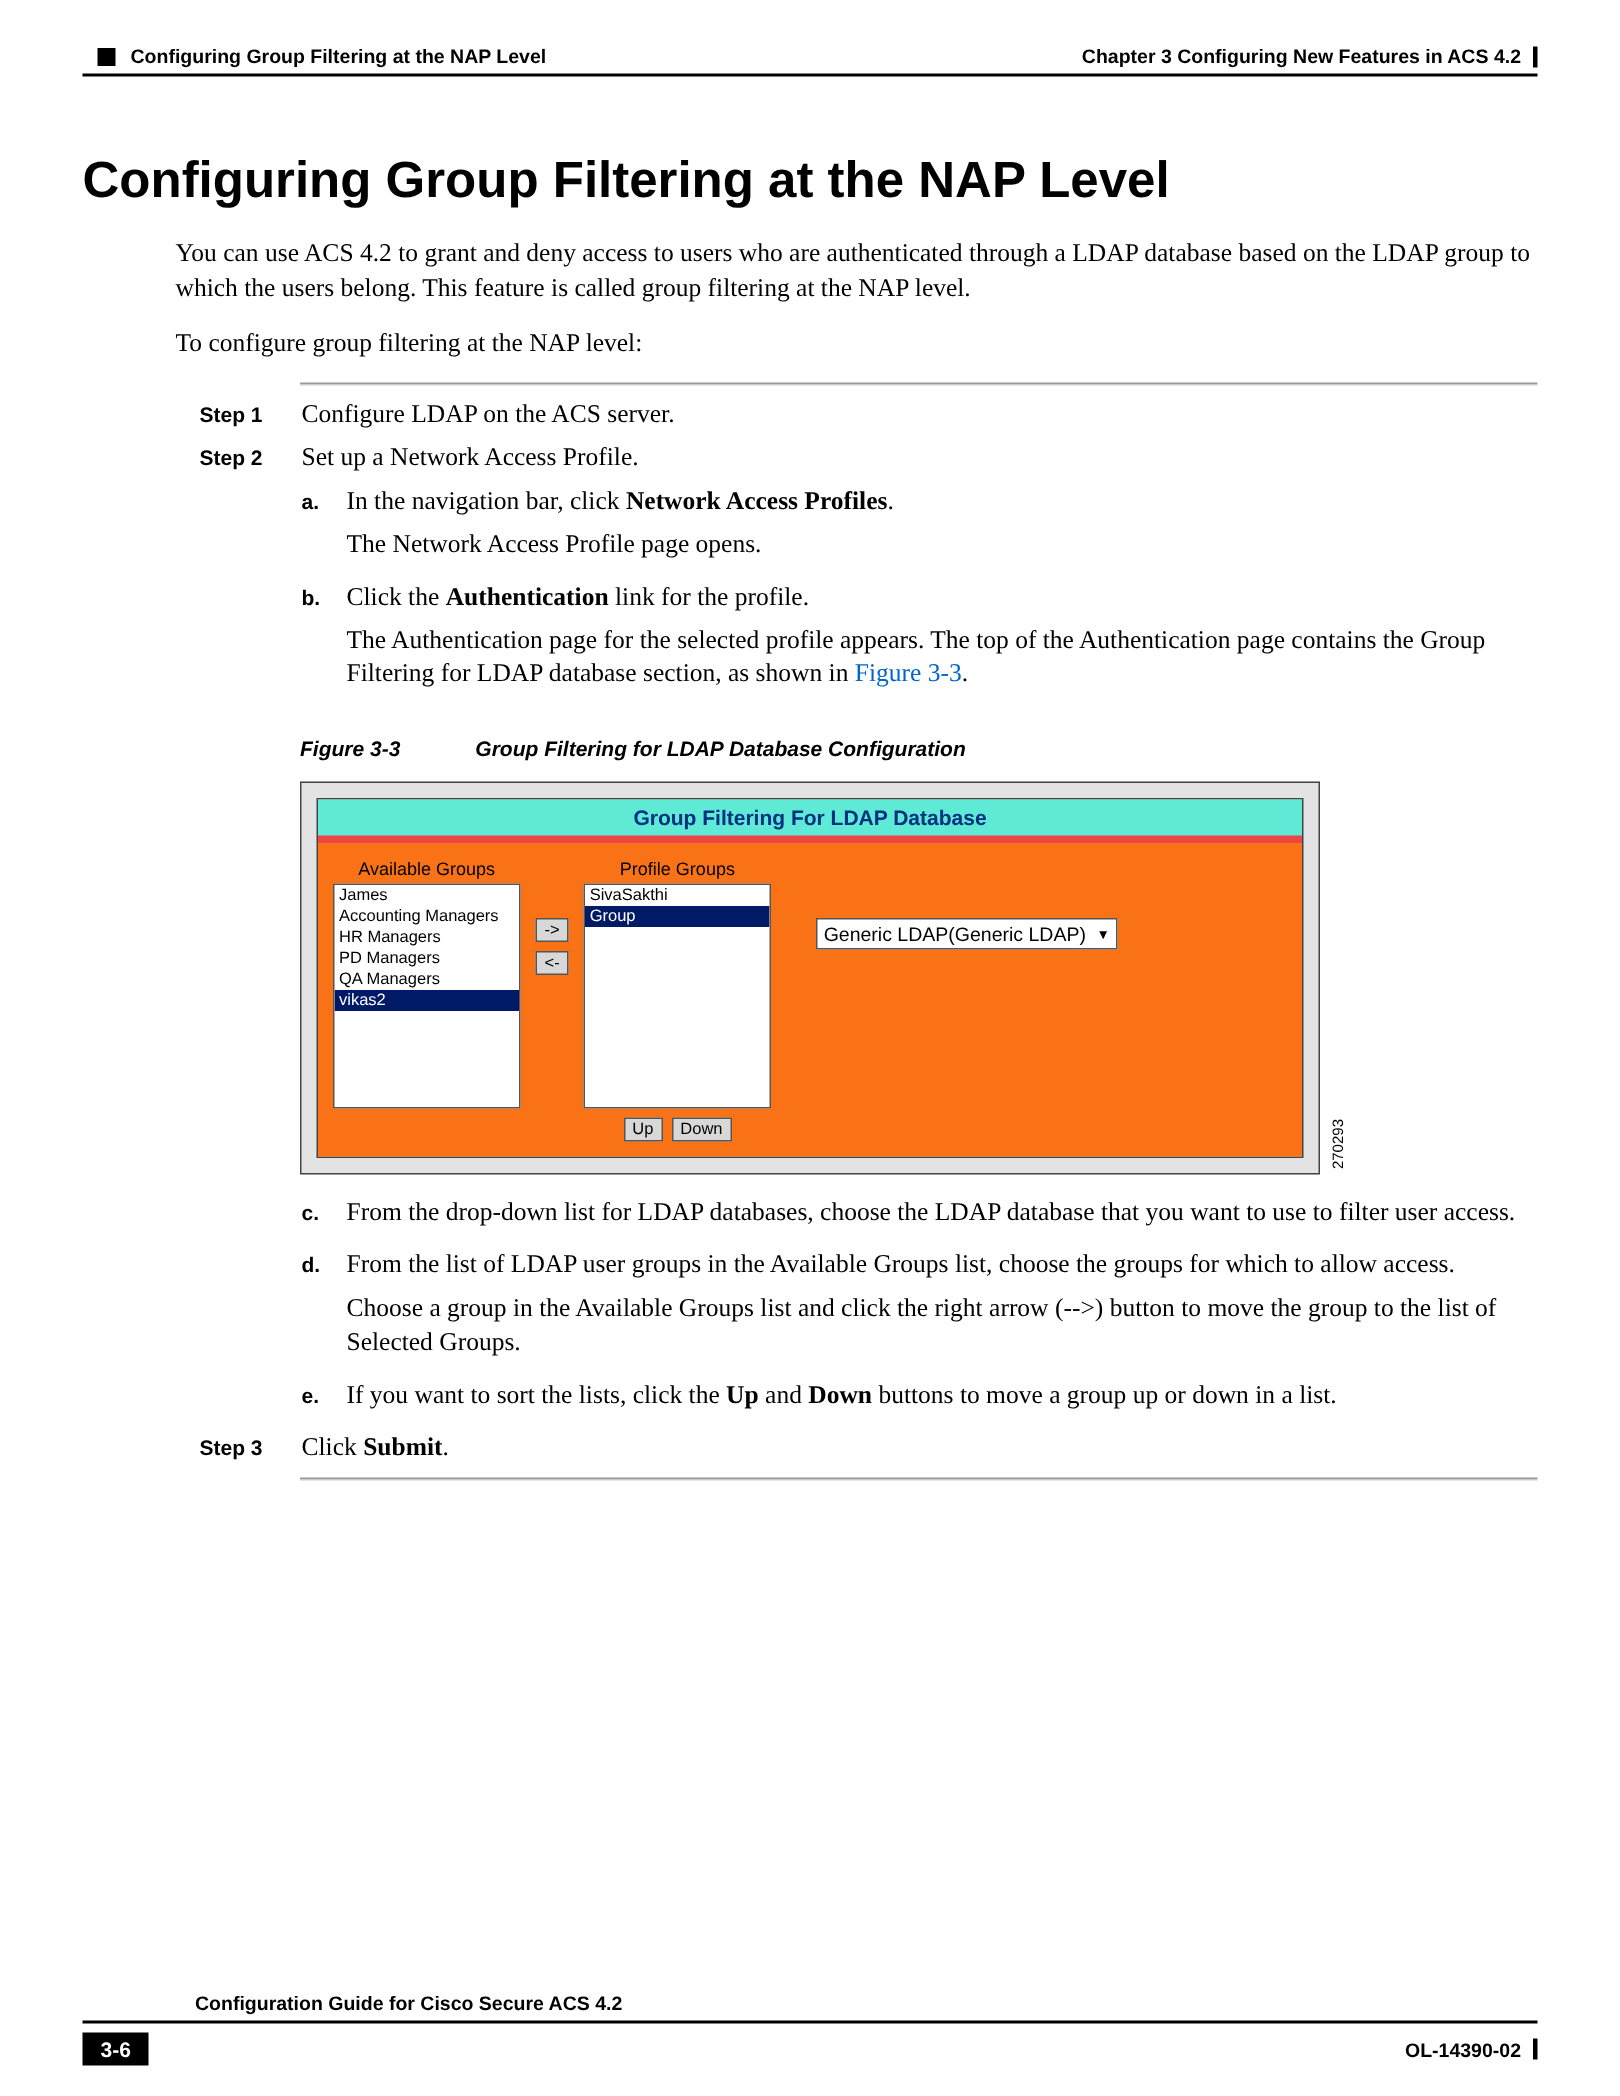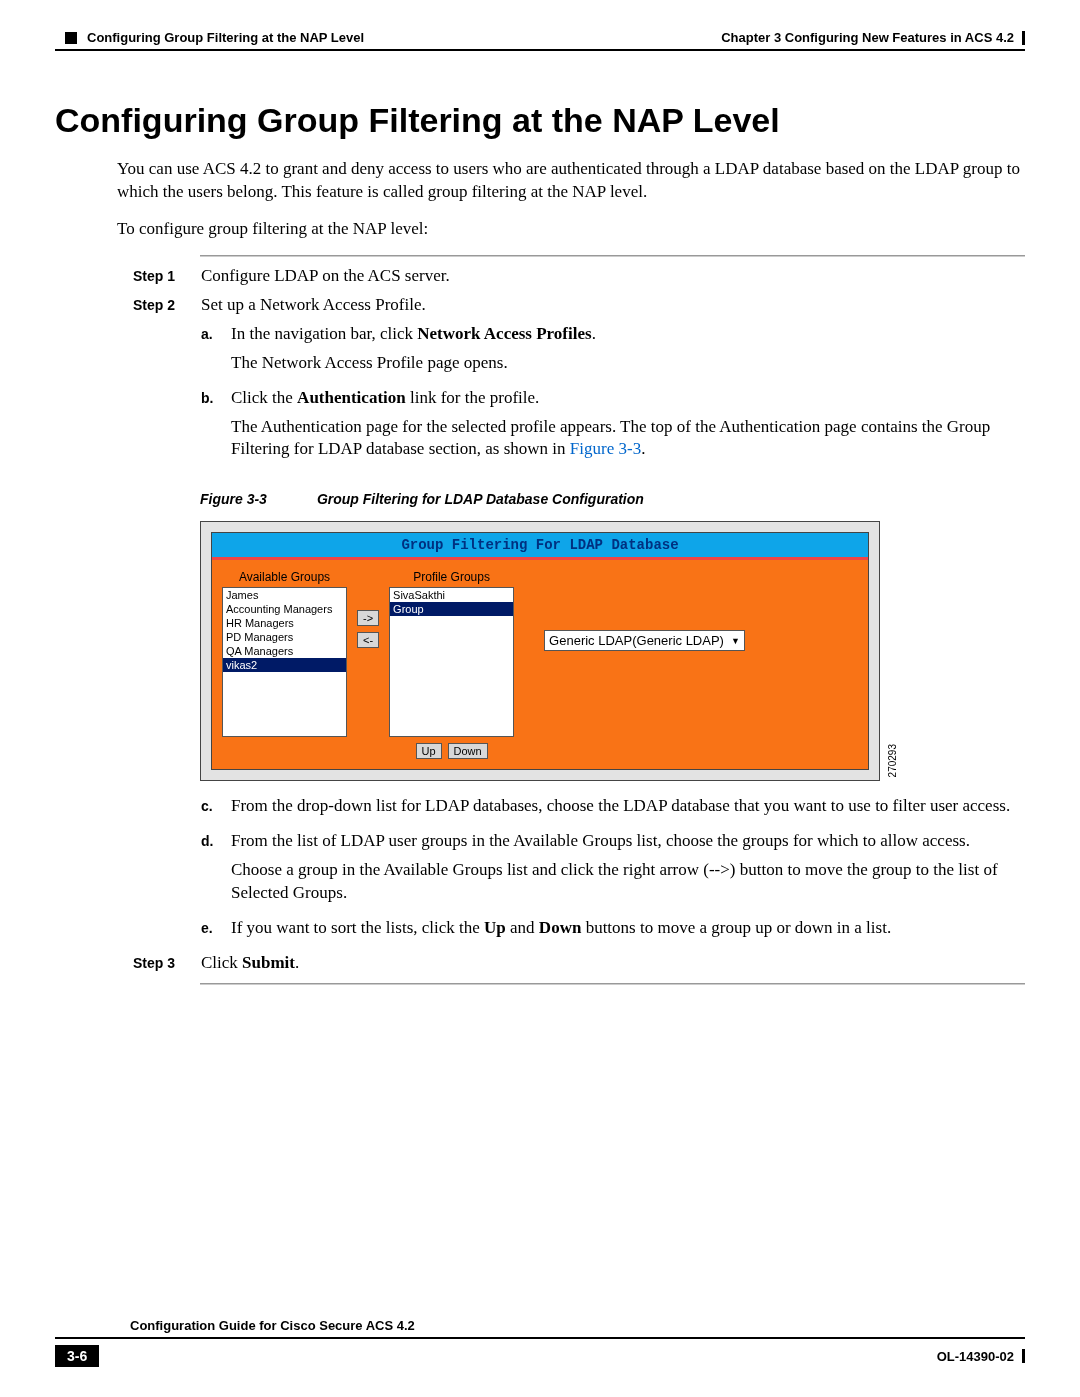--- a/index.html
+++ b/index.html
@@ -106,25 +106,25 @@
     border:1px solid #444;
     background:#e3e3e3;
     padding:10px;
   }
   .fig-inner {
     border:1px solid #444;
     background:#e3e3e3;
   }
   .fig-title {
     text-align:center;
-    font-family: Liberation Mono, monospace;
+    font-family: Liberation Sans, sans-serif;
     font-weight:bold;
     color:#003080;
-    background:#0ea5e9;
-    border-bottom:3px solid #ef4444;
+    background:#5eead4;
+    border-bottom:5px solid #ef4444;
     padding:4px 0;
     font-size:14px;
   }
   .fig-body {
     display:flex;
     gap:10px;
     padding:10px;
     align-items:flex-start;
     background:#f97316;
   }
@@ -160,21 +160,21 @@
     text-align:center;
   }
   .updown { display:flex; gap:6px; margin-top:6px; }
   .ldap-select {
     font-family: Arial, sans-serif;
     font-size:13px;
     background:#fff;
     border:1px solid #555;
     padding:2px 20px 2px 4px;
     position:relative;
-    margin-top:60px;
+    margin-top:40px;
     white-space:nowrap;
   }
   .ldap-select::after {
     content:"▼";
     font-size:9px;
     position:absolute;
     right:4px; top:5px;
   }
   .fig-id {
     position:absolute;
@@ -182,21 +182,21 @@
     bottom:4px;
     font-family: Arial, sans-serif;
     font-size:10px;
     writing-mode: vertical-rl;
     transform: rotate(180deg);
   }
 
   
   .footer {
     position:absolute;
-    left:55px; right:55px; bottom:30px;
+    left:55px; right:55px; bottom:20px;
   }
   .footer-rule { border:none; border-top:2px solid #000; margin:0 0 6px 0;}
   .footer-row {
     display:flex; justify-content:space-between; align-items:center;
     font-family: Arial, Helvetica, sans-serif;
     font-weight:bold;
     font-size:13px;
   }
   .page-badge {
     background:#000; color:#fff;

